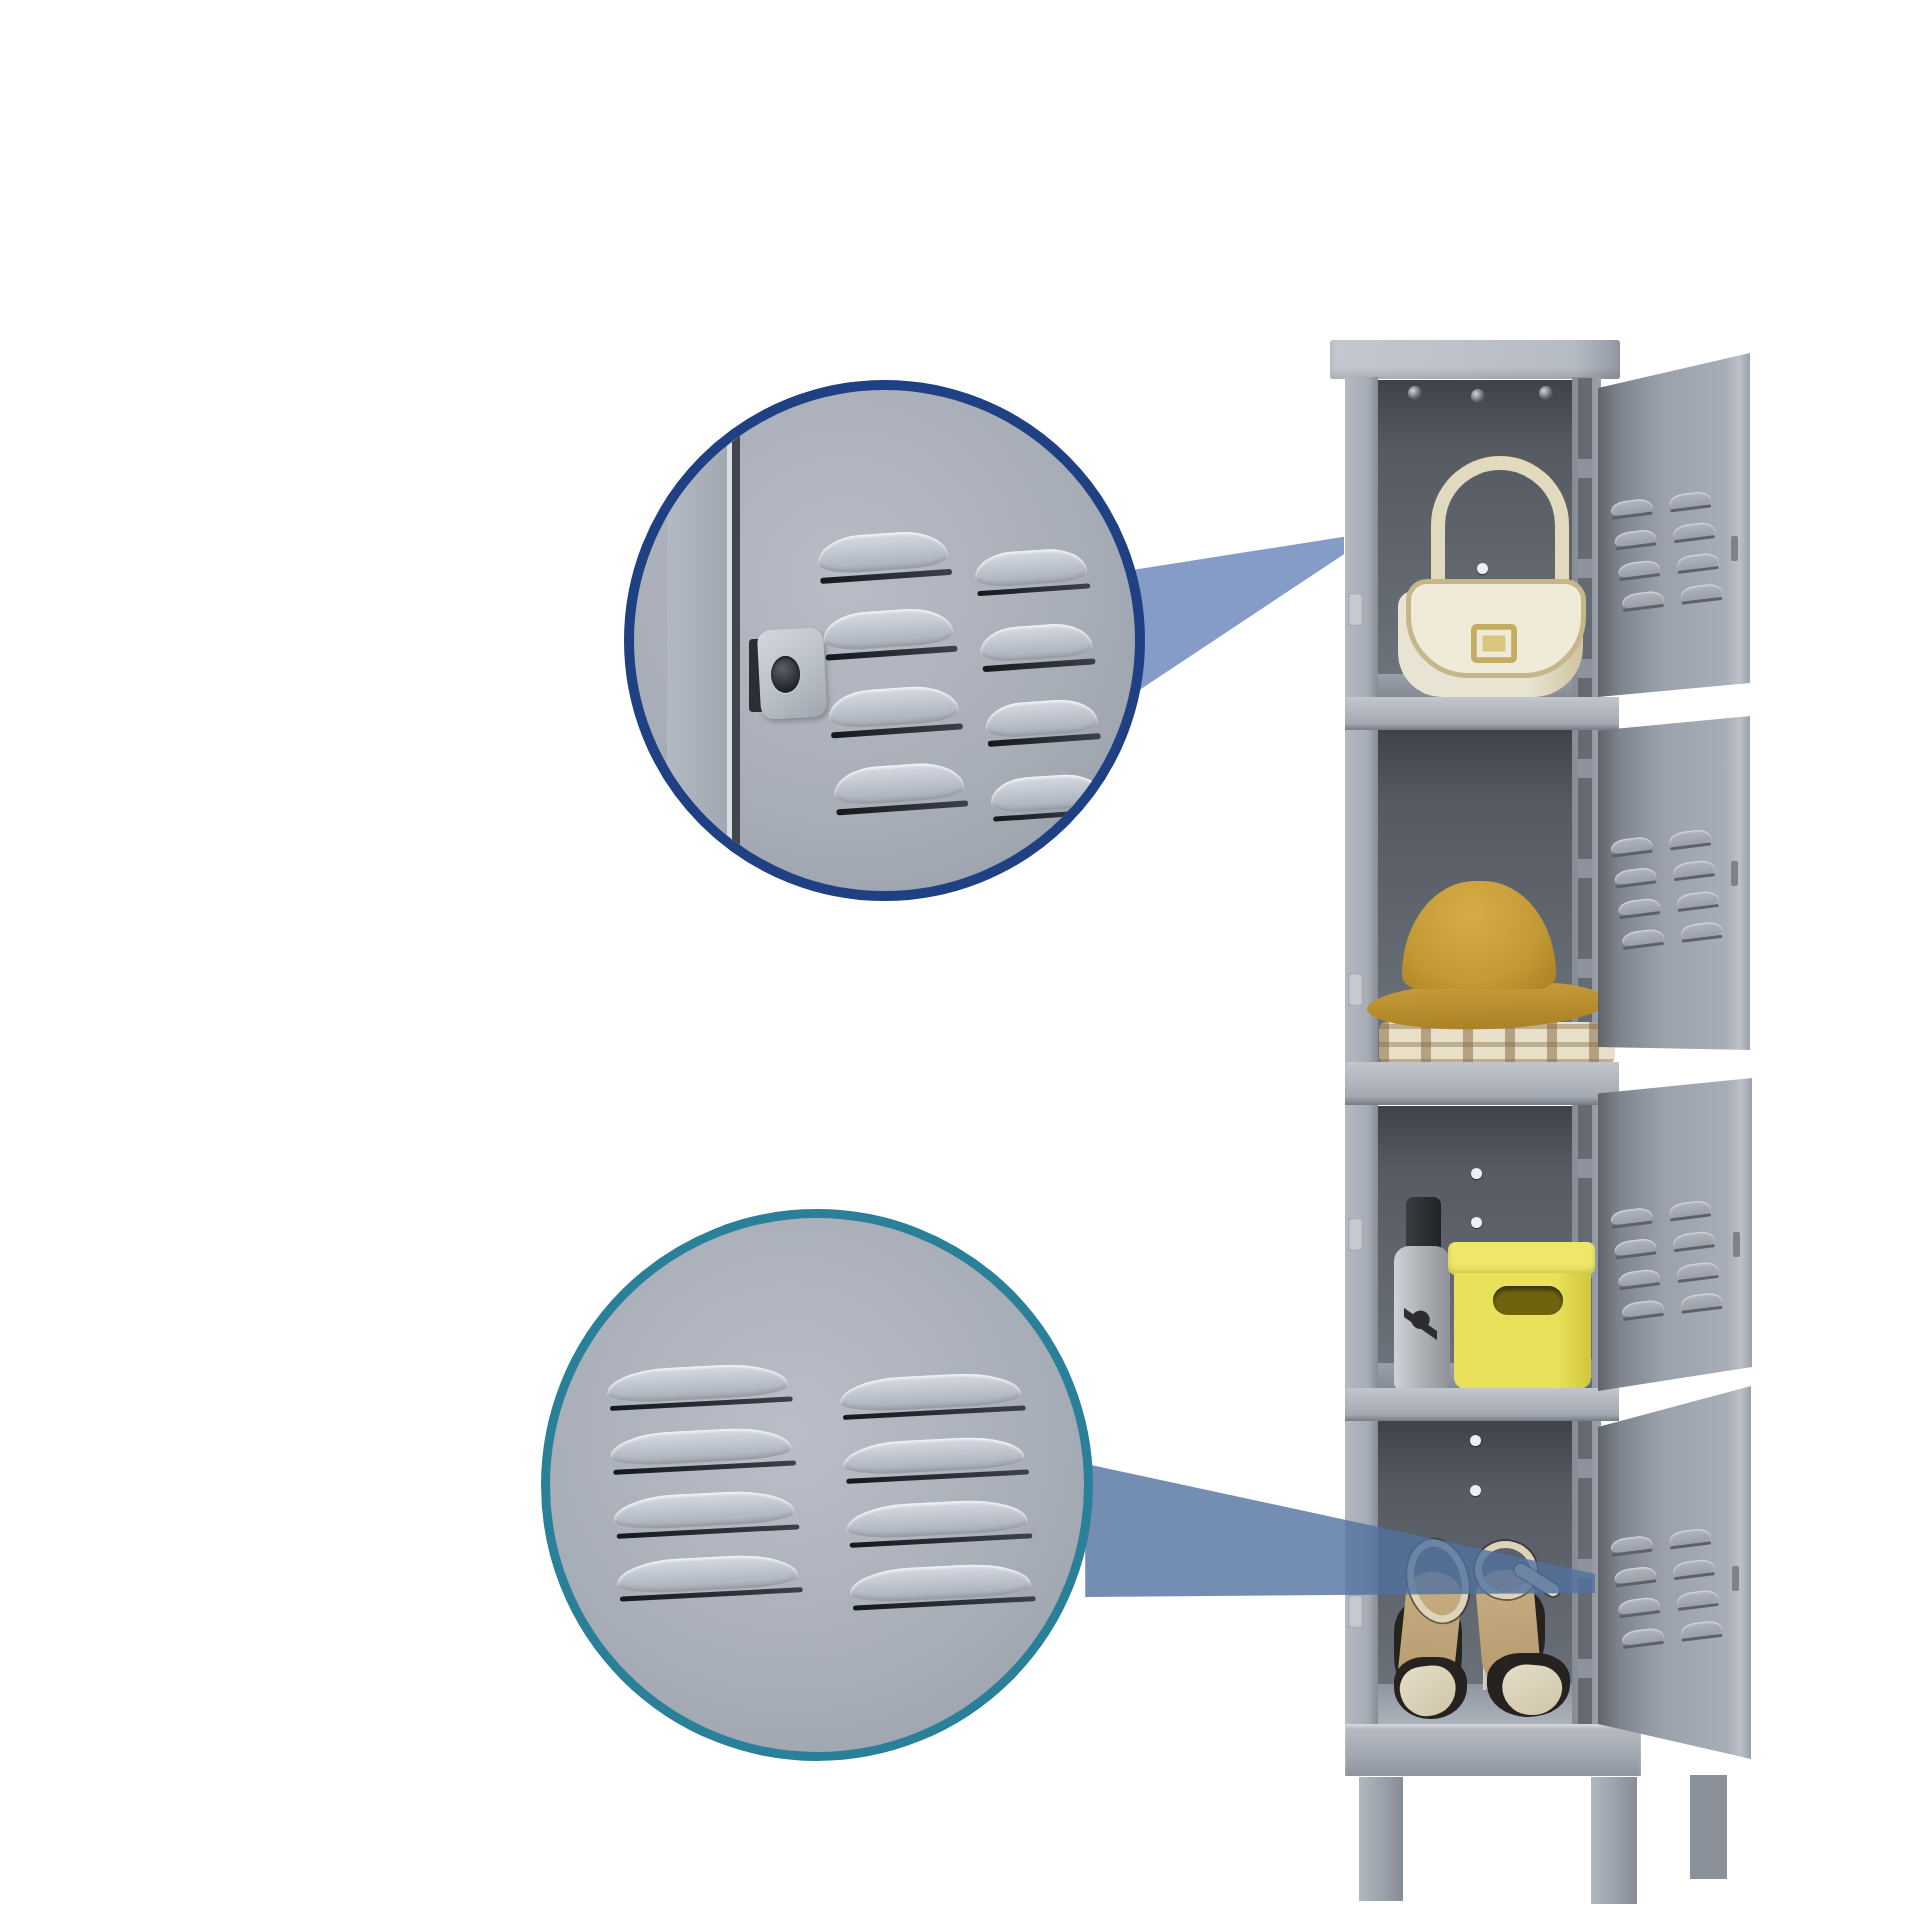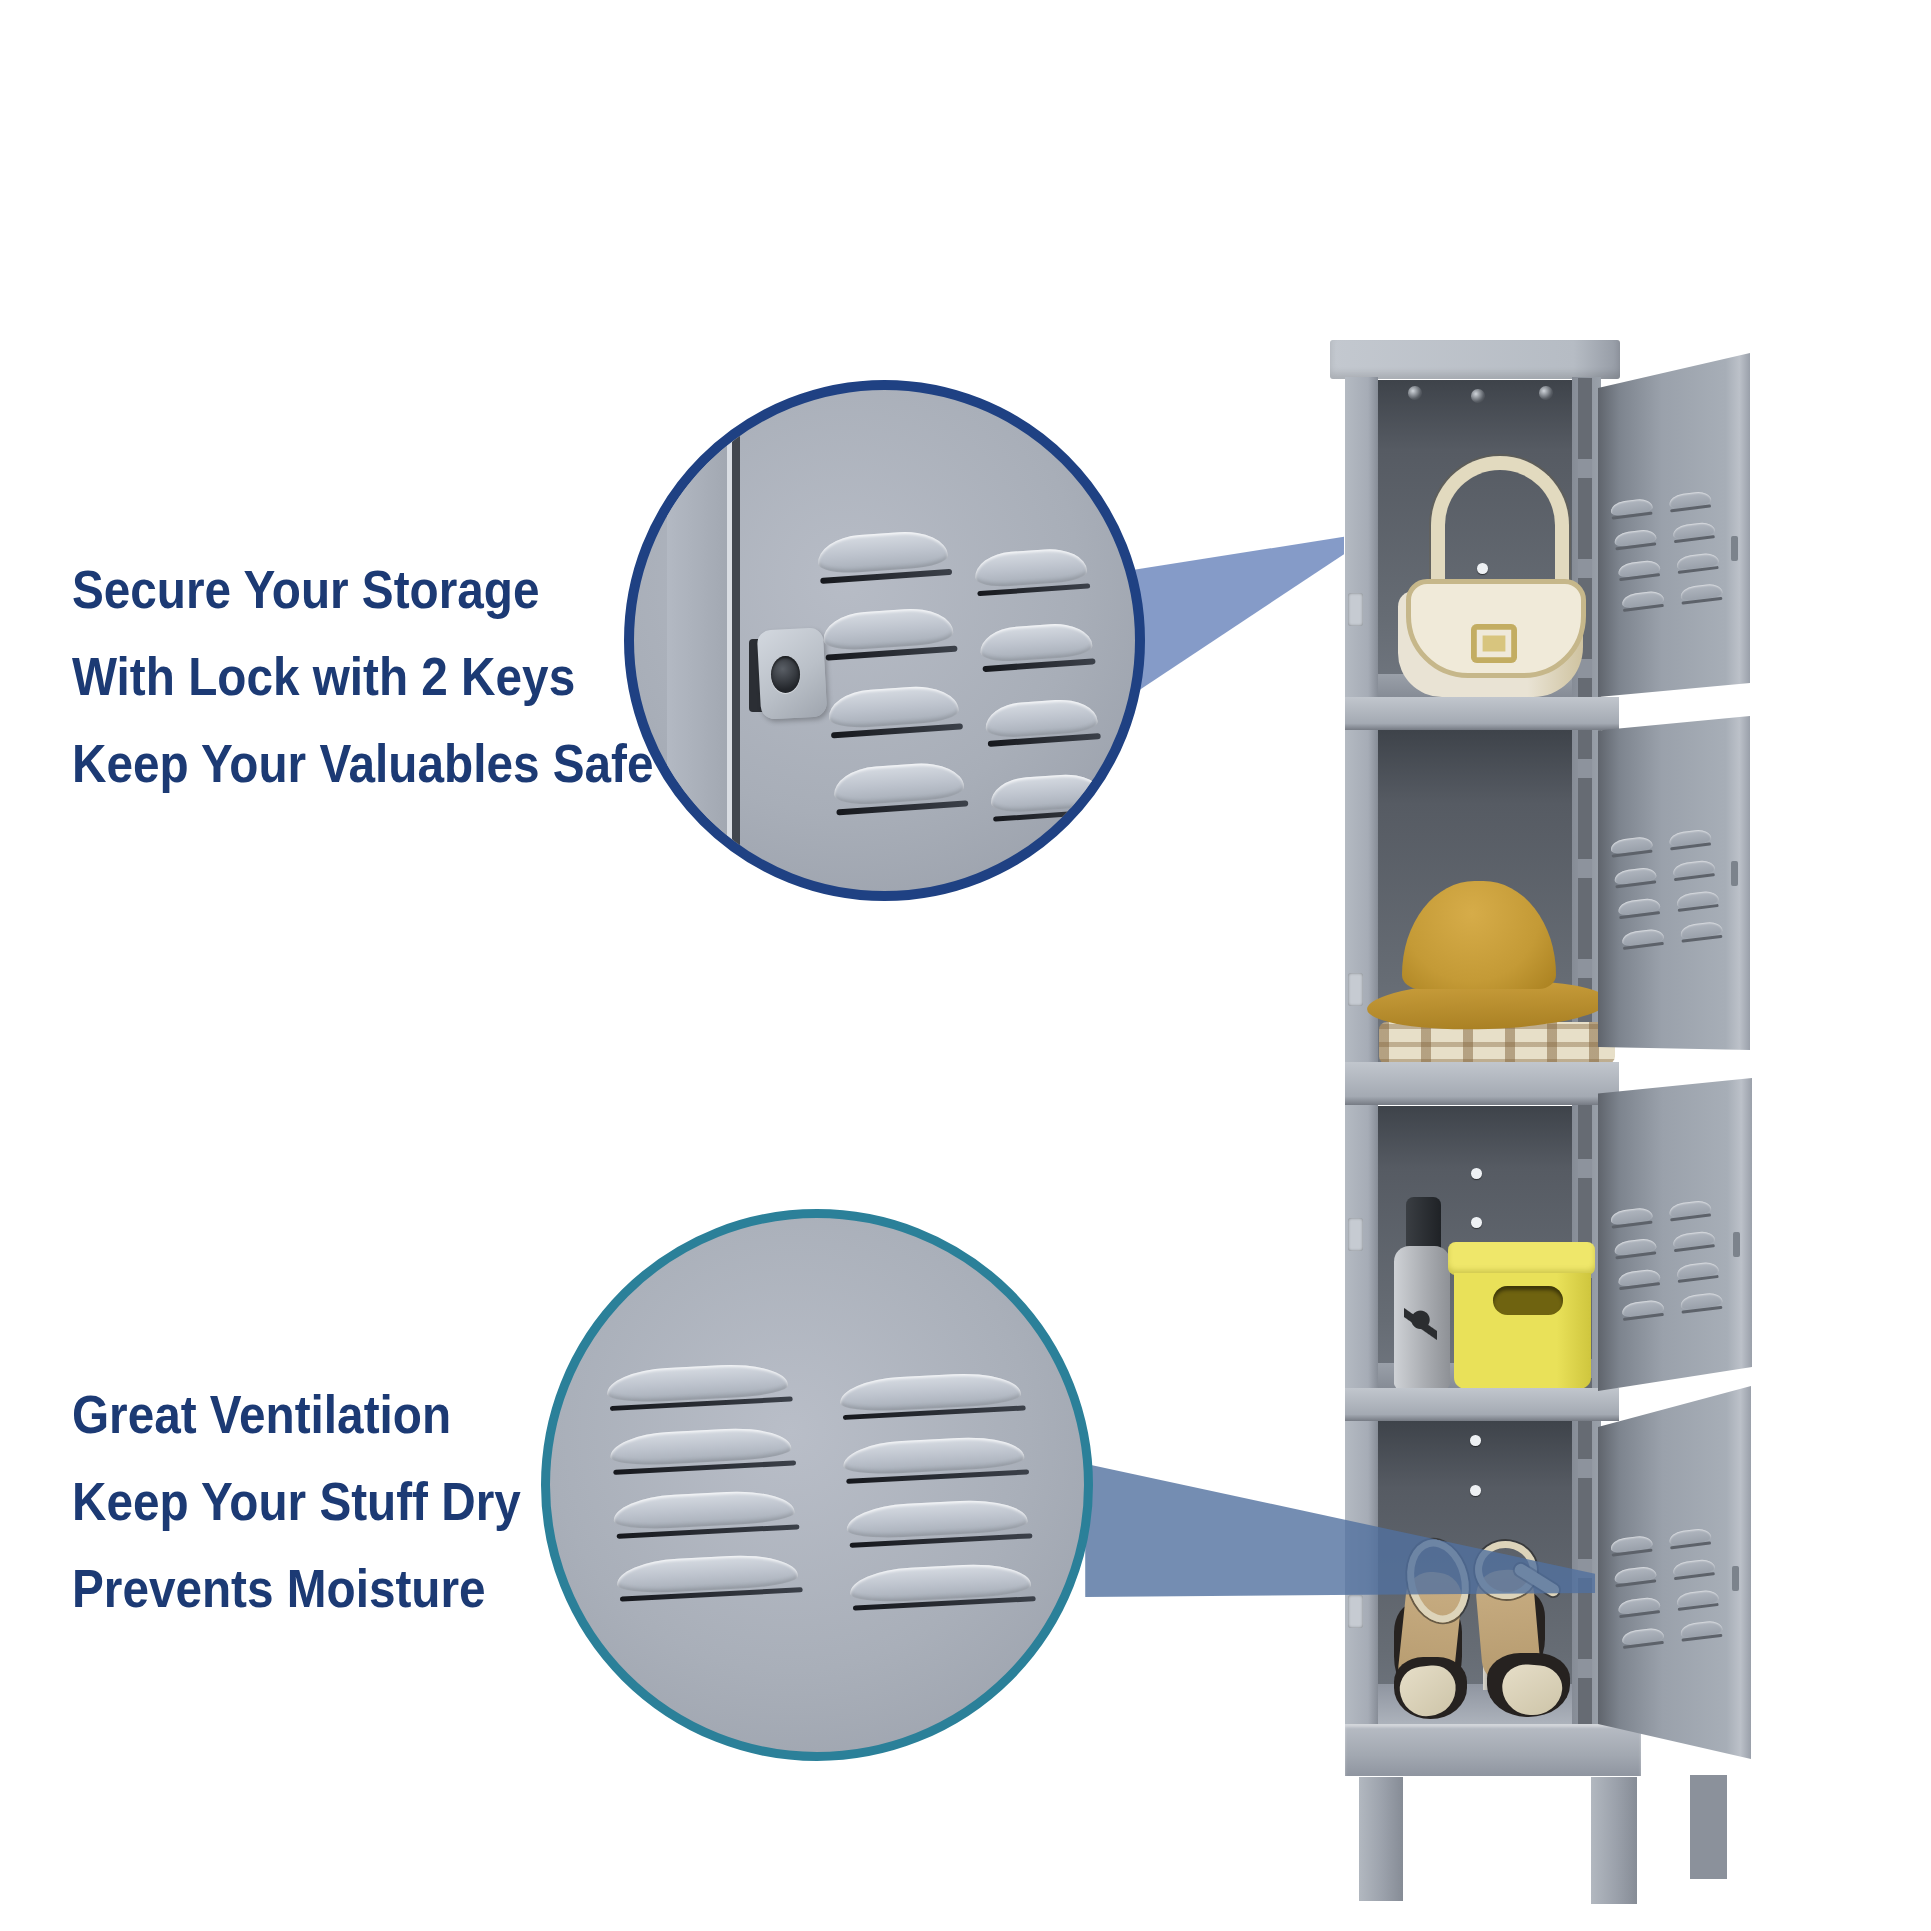--- a/index.html
+++ b/index.html
@@ -316,25 +316,15 @@
       </div>
     <div class="lv-col" style="left:295px;top:157px;width:191px;height:235px;--lvh:44px;transform:rotate(-3deg);">
         <div class="lv"></div>
         <div class="lv"></div>
         <div class="lv"></div>
         <div class="lv"></div>
       </div>
   </div>
 
 
-  <div class="abs feature" id="feat-security">
-    <div class="ln">Secure Your Storage</div>
-    <div class="ln">With Lock with 2 Keys</div>
-    <div class="ln">Keep Your Valuables Safe</div>
-  </div>
-  <div class="abs feature" id="feat-vent">
-    <div class="ln">Great Ventilation</div>
-    <div class="ln">Keep Your Stuff Dry</div>
-    <div class="ln">Prevents Moisture</div>
-  </div>
 
 </div>
 
 
 </body></html>

